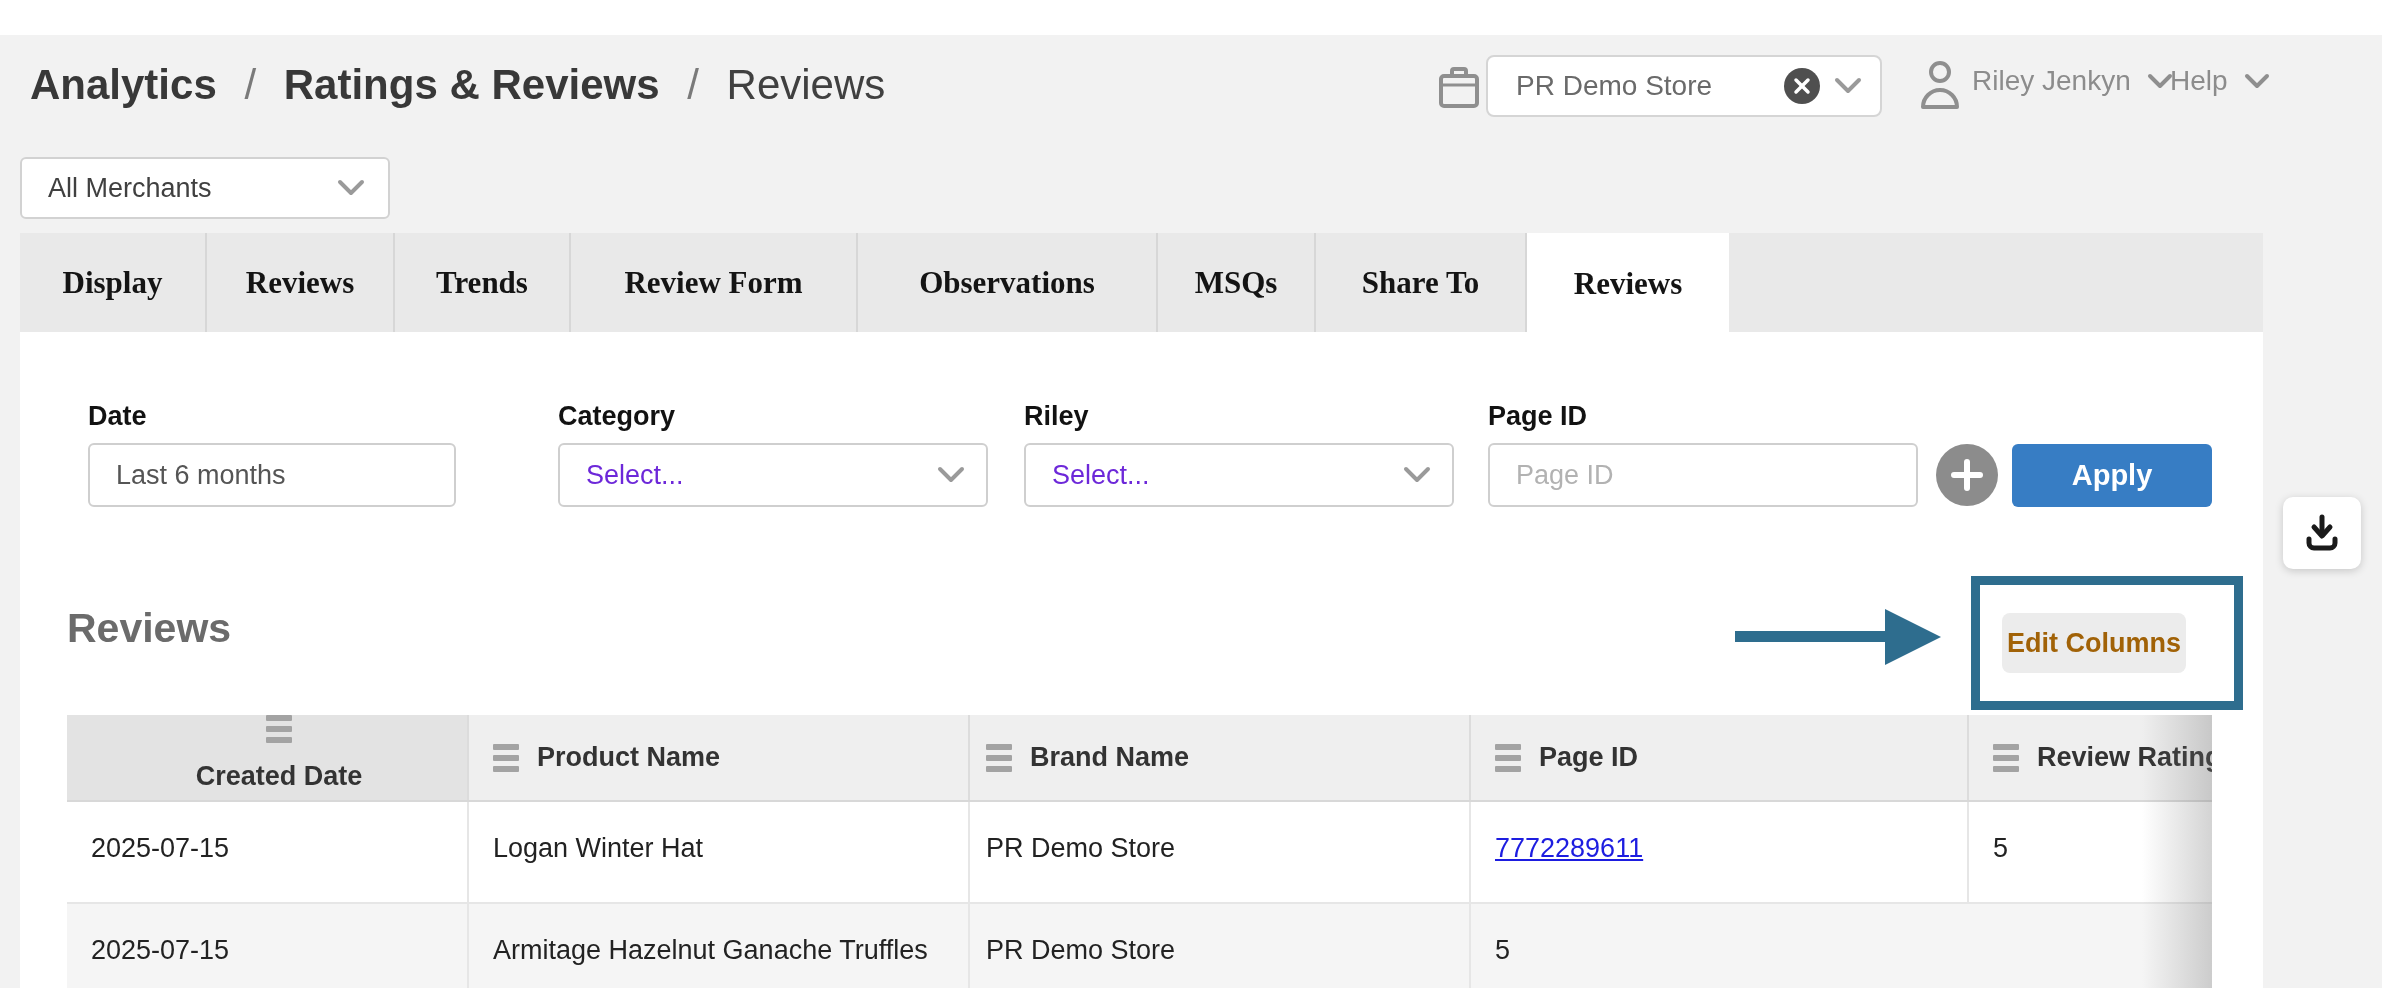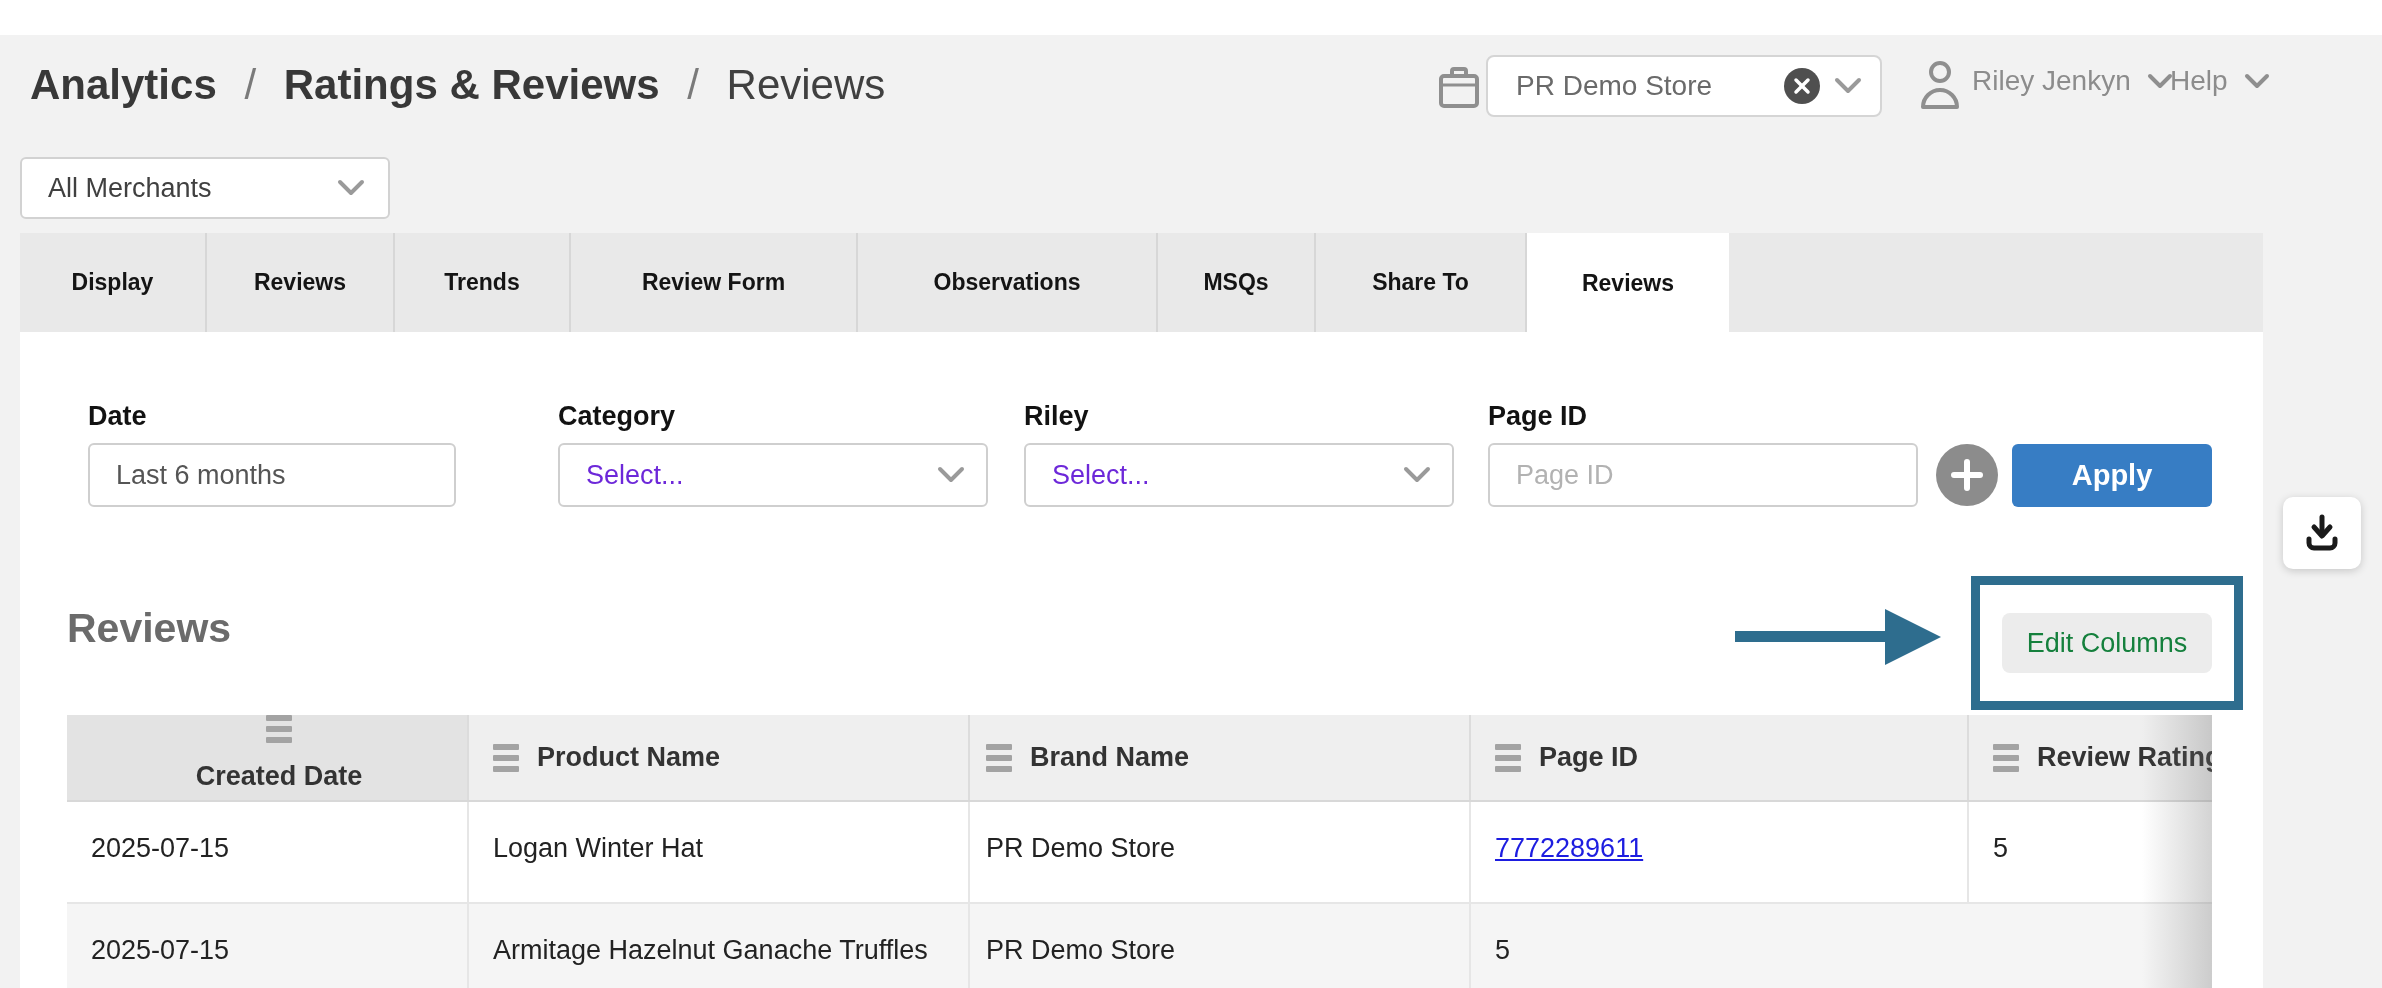--- a/index.html
+++ b/index.html
@@ -27,22 +27,22 @@
     justify-content:center; margin-right:14px; cursor:pointer; flex:0 0 auto; }
 
   .user-icon { position:absolute; left:1916px; top:24px; }
   .user-menu { position:absolute; left:1972px; top:30px; display:flex; align-items:center; gap:16px;
     font-size:28px; color:#8c8c8c; cursor:pointer; }
   .help-menu { position:absolute; left:2170px; top:30px; display:flex; align-items:center; gap:16px;
     font-size:28px; color:#8c8c8c; cursor:pointer; }
 
   
   .tabstrip { position:absolute; left:20px; top:198px; width:2243px; height:99px; background:#e9e9e9; display:flex; }
-  .tab { height:99px; display:flex; align-items:center; justify-content:center; font-size:23px; font-weight:700;
-    color:#141414; border-right:2px solid #d7d7d7; cursor:pointer; }
+  .tab { height:99px; display:flex; align-items:center; justify-content:center; font-size:31px; font-weight:700;
+    color:#141414; border-right:2px solid #d7d7d7; cursor:pointer;font-family:Liberation Serif, serif; }
   .tab.active { background:#ffffff; height:101px; border-right:none; }
 
   
   .card { position:absolute; left:20px; top:297px; width:2243px; height:691px; background:#ffffff; }
 
   .filter-label { position:absolute; top:366px; font-size:27px; font-weight:700; color:#121212; }
   .f-input { position:absolute; top:408px; height:64px; background:#fff; border:2px solid #cfcfcf; border-radius:6px;
     display:flex; align-items:center; padding:0 20px 0 26px; font-size:27px; }
   .f-input .spacer { flex:1; }
   .val-text { color:#555555; }
@@ -56,22 +56,22 @@
     font-family:"Liberation Sans", sans-serif; cursor:pointer; }
 
   .download-btn { position:absolute; left:2283px; top:462px; width:78px; height:72px; background:#ffffff;
     border-radius:10px; box-shadow:0 2px 8px rgba(0,0,0,0.18); display:flex; align-items:center;
     justify-content:center; cursor:pointer; }
 
   .section-title { position:absolute; left:67px; top:570px; font-size:41px; font-weight:700; color:#6b6b6b; }
 
   .annot-arrow { position:absolute; left:1735px; top:567px; }
   .annot-rect { position:absolute; left:1971px; top:541px; width:272px; height:134px; border:9px solid #2e6d8e; }
-  .edit-cols-btn { position:absolute; left:2002px; top:578px; width:210px; height:60px; background:#ececec;
-    border:none; border-radius:8px; font-size:27px; font-weight:400; color:#15803d;
+  .edit-cols-btn { position:absolute; left:2002px; top:578px; width:184px; height:60px; background:#ececec;
+    border:none; border-radius:8px; font-size:27px; font-weight:700; color:#a16207;
     font-family:"Liberation Sans", sans-serif; cursor:pointer; }
 
   
   .tbl { position:absolute; left:67px; top:680px; width:2145px; }
   .tbl-header { display:flex; height:87px; background:#efefef; border-bottom:2px solid #d8d8d8; }
   .th { display:flex; align-items:center; gap:18px; padding-left:24px; font-size:27px; font-weight:700;
     color:#333333; border-right:2px solid #dcdcdc; overflow:hidden; white-space:nowrap; cursor:pointer; }
   .th.sorted { background:#e3e3e3; }
   .tbl-row { display:flex; background:#ffffff; border-bottom:2px solid #e6e6e6; }
   .tbl-row.alt { background:#f5f5f5; }

